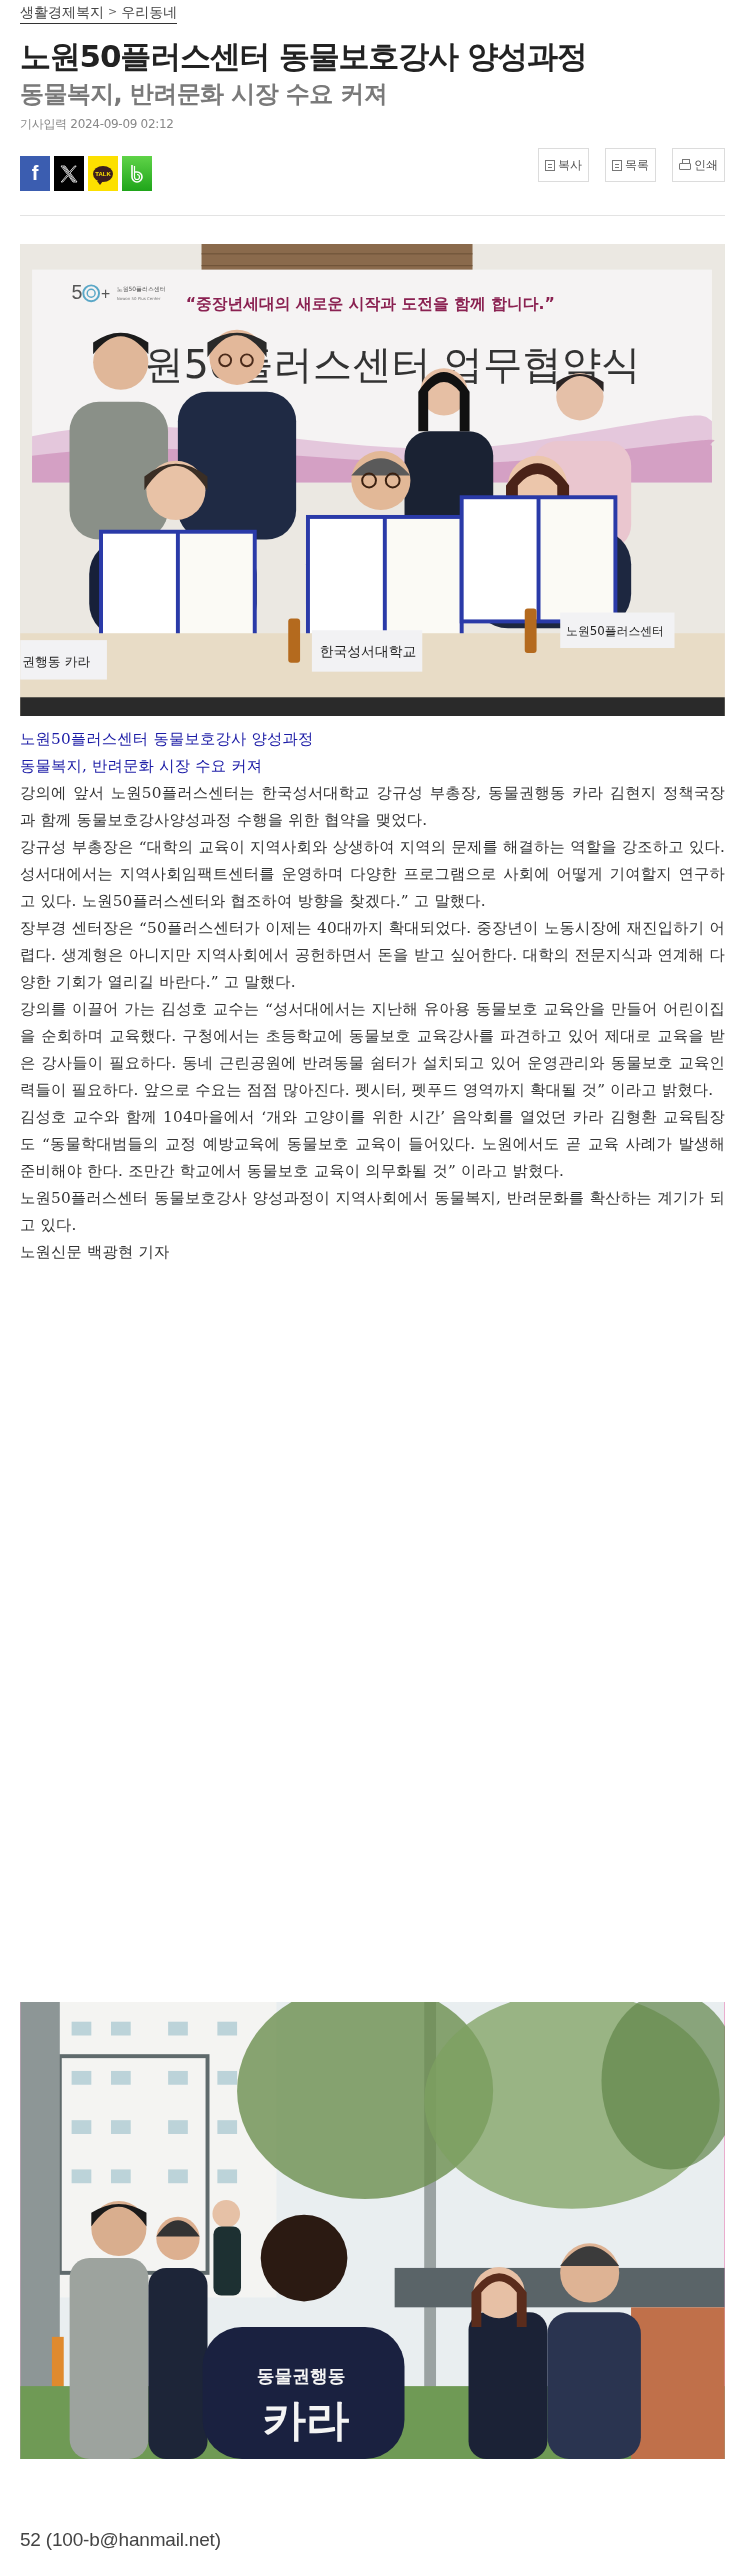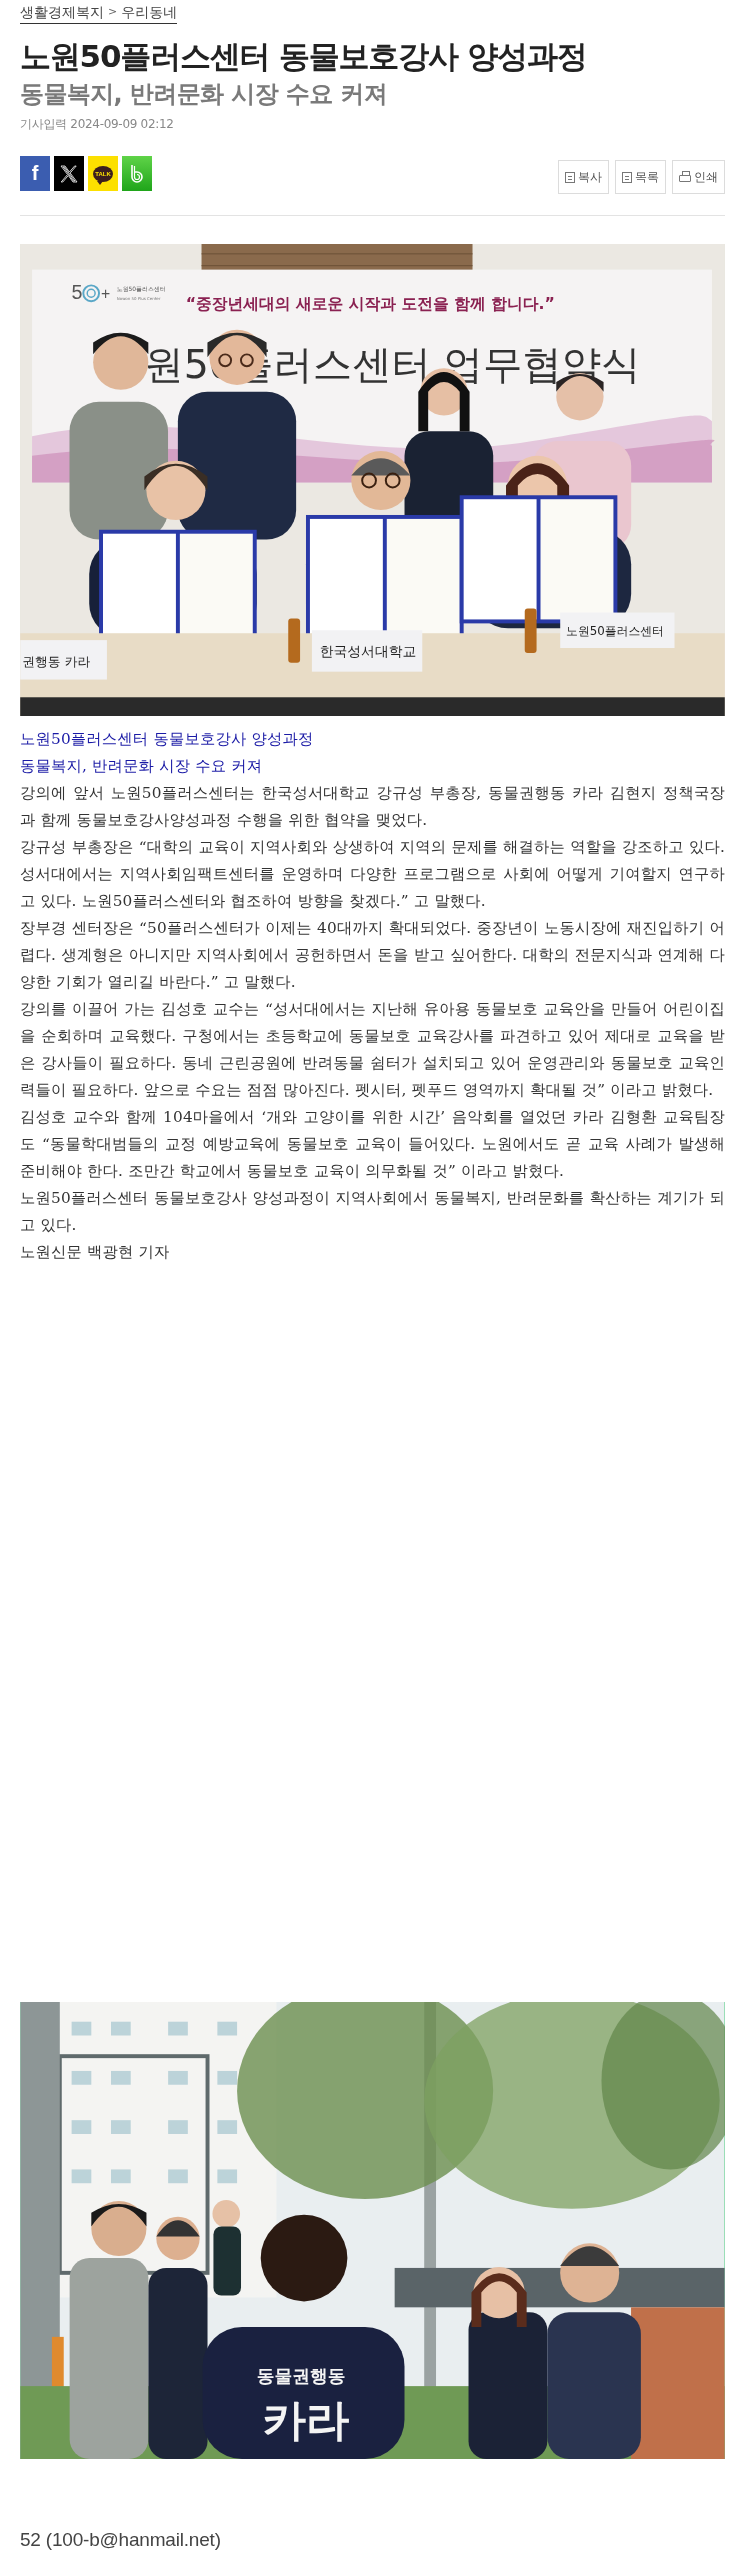--- a/index.html
+++ b/index.html
@@ -54,21 +54,21 @@
   .kakao-bubble {
     width: 20px; height: 16px; background: #3b1e1e; border-radius: 50%;
     color: #fce000; font-size: 6px; font-weight: bold; display: flex; align-items: center; justify-content: center;
     font-family: "Liberation Sans", sans-serif; position: relative;
   }
   .kakao-bubble::after {
     content: ""; position: absolute; left: 4px; bottom: -3px;
     border-left: 3px solid transparent; border-right: 3px solid transparent; border-top: 4px solid #3b1e1e;
   }
 
-  .tools { position: absolute; right: 0; top: 160px; display: flex; gap: 6px; border-radius: 17px; }
+  .tools { position: absolute; right: 0; top: 148px; display: flex; gap: 16px; border-radius: 17px; }
   .tool {
     height: 34px; border: 1px solid #dcdcdc; background: #fff;
     display: flex; align-items: center; gap: 3px; padding: 0 6px;
     font-size: 12px; color: #555; cursor: pointer;
   }
   .tool .ico { width: 10px; height: 11px; border: 1px solid #777; position: relative; }
   .tool .ico.list::before, .tool .ico.list::after {
     content: ""; position: absolute; left: 2px; right: 2px; height: 1px; background: #777;
   }
   .tool .ico.list::before { top: 3px; }
@@ -76,21 +76,21 @@
   .tool .ico.print { width: 12px; height: 7px; margin-top: 3px; border-radius: 1px; }
   .tool .ico.print::before {
     content: ""; position: absolute; left: 2px; top: -5px; width: 6px; height: 4px; border: 1px solid #777; border-bottom: none;
   }
 
   .divider { position: absolute; left: 0; top: 215px; width: 705px; height: 1px; background: #e3e3e3; }
 
   
   .photo { position: absolute; left: 0; width: 705px; overflow: hidden; }
   .photo1 { top: 244px; height: 472px; background: #e9e6e0; }
-  .photo2 { top: 2002px; height: 457px; background: #22c55e; }
+  .photo2 { top: 2002px; height: 457px; background: #ec4899; }
 
   
   .article {
     position: absolute; left: 0; top: 726px; width: 705px;
     font-family: "DejaVu Serif", "Liberation Serif", serif;
     font-size: 15.3px; line-height: 27px; color: #333; letter-spacing: 0.2px;
   }
   .article p { margin: 0; word-break: break-all; text-align: justify; }
   .article .lead { color: #1a1aa6; }
   .footer-email {

